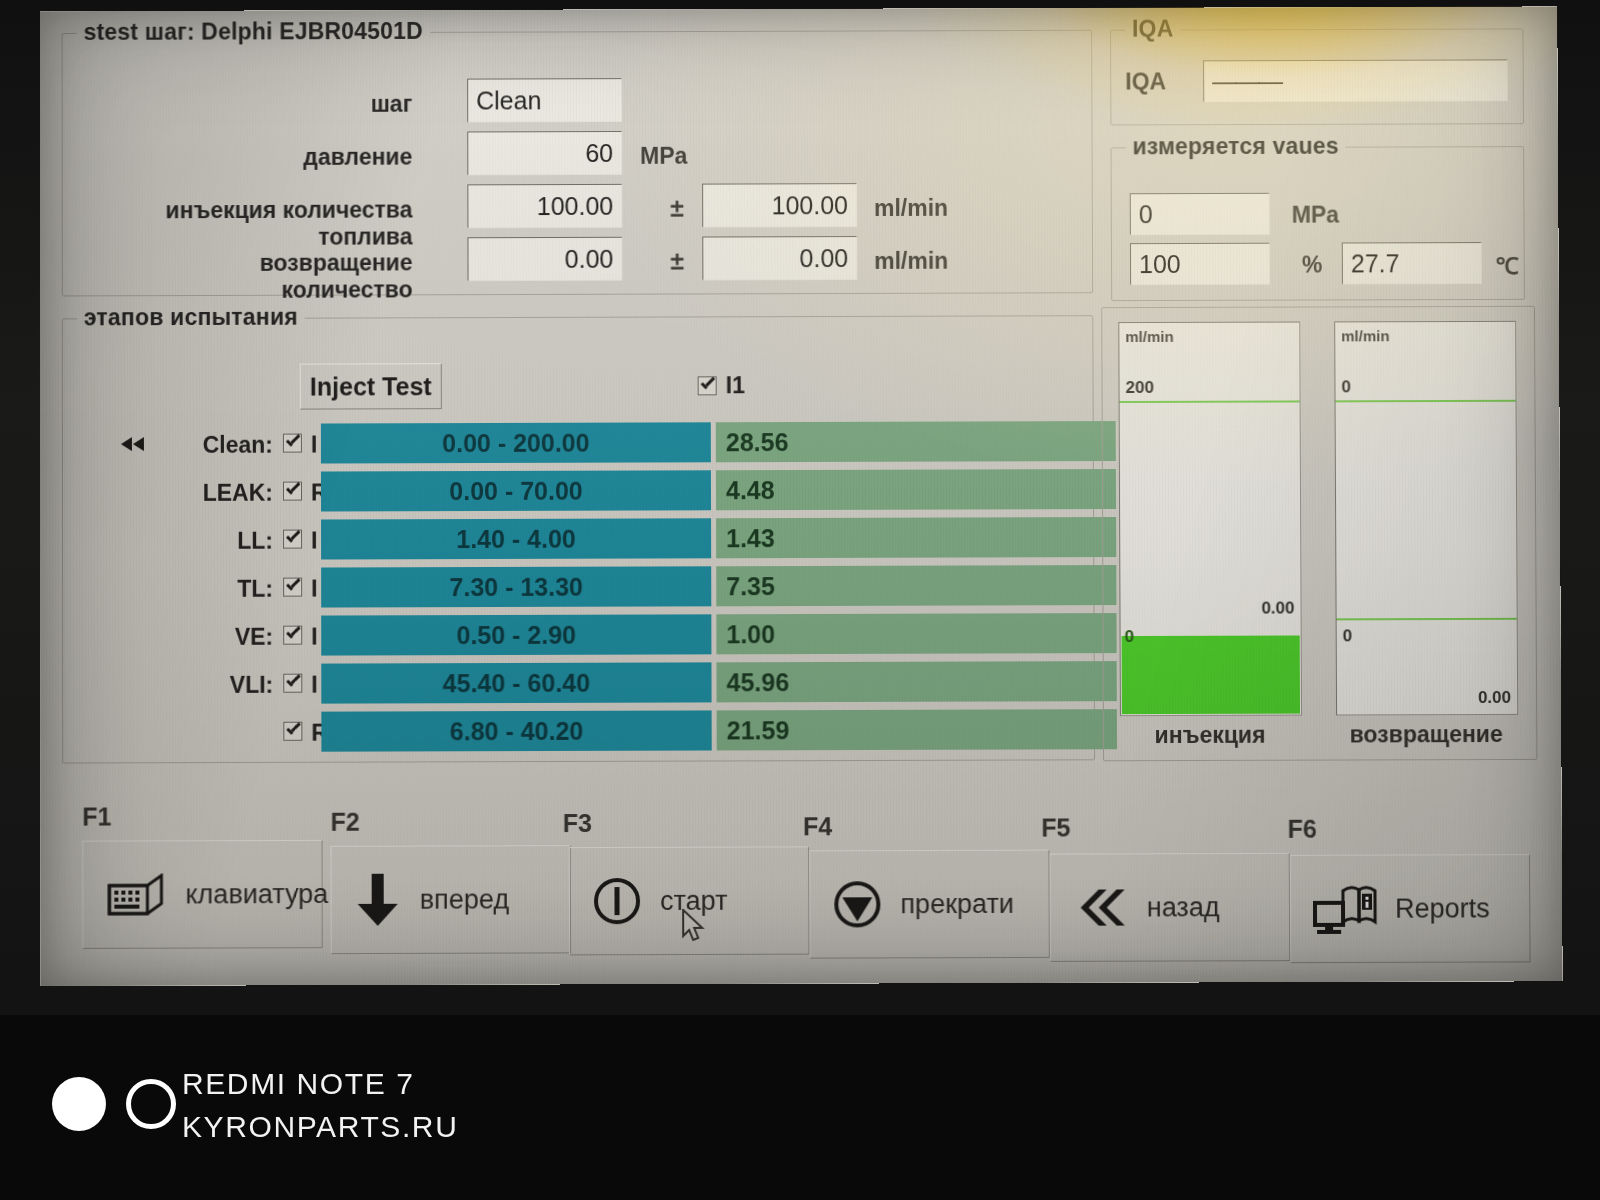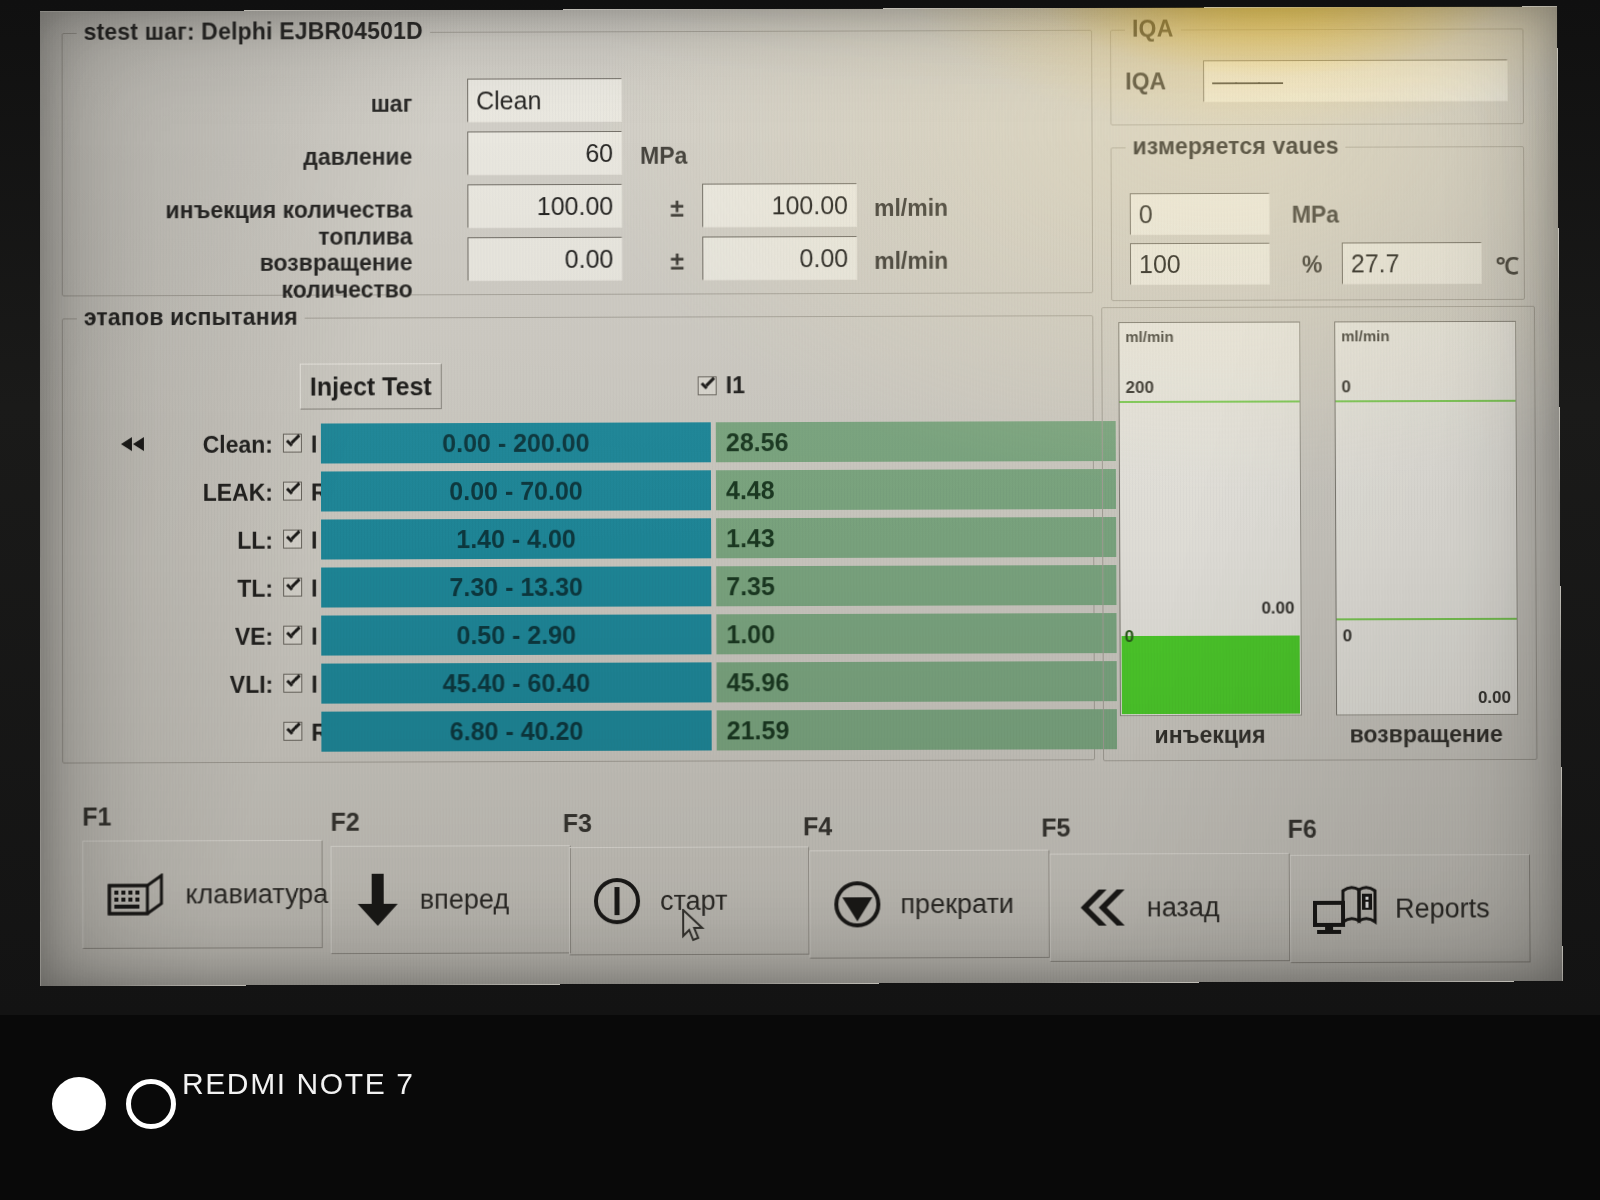--- a/index.html
+++ b/index.html
@@ -319,15 +319,16 @@
     <div id="vignette"></div>
   </div>
 
   <div id="wm">
     <div class="dots">
       <div class="d1"></div>
       <div class="d2"></div>
     </div>
     <div class="txt">
       <div>REDMI NOTE 7</div>
+      <div>KYRONPARTS.RU</div>
     </div>
   </div>
 </div>
 
 </body></html>

